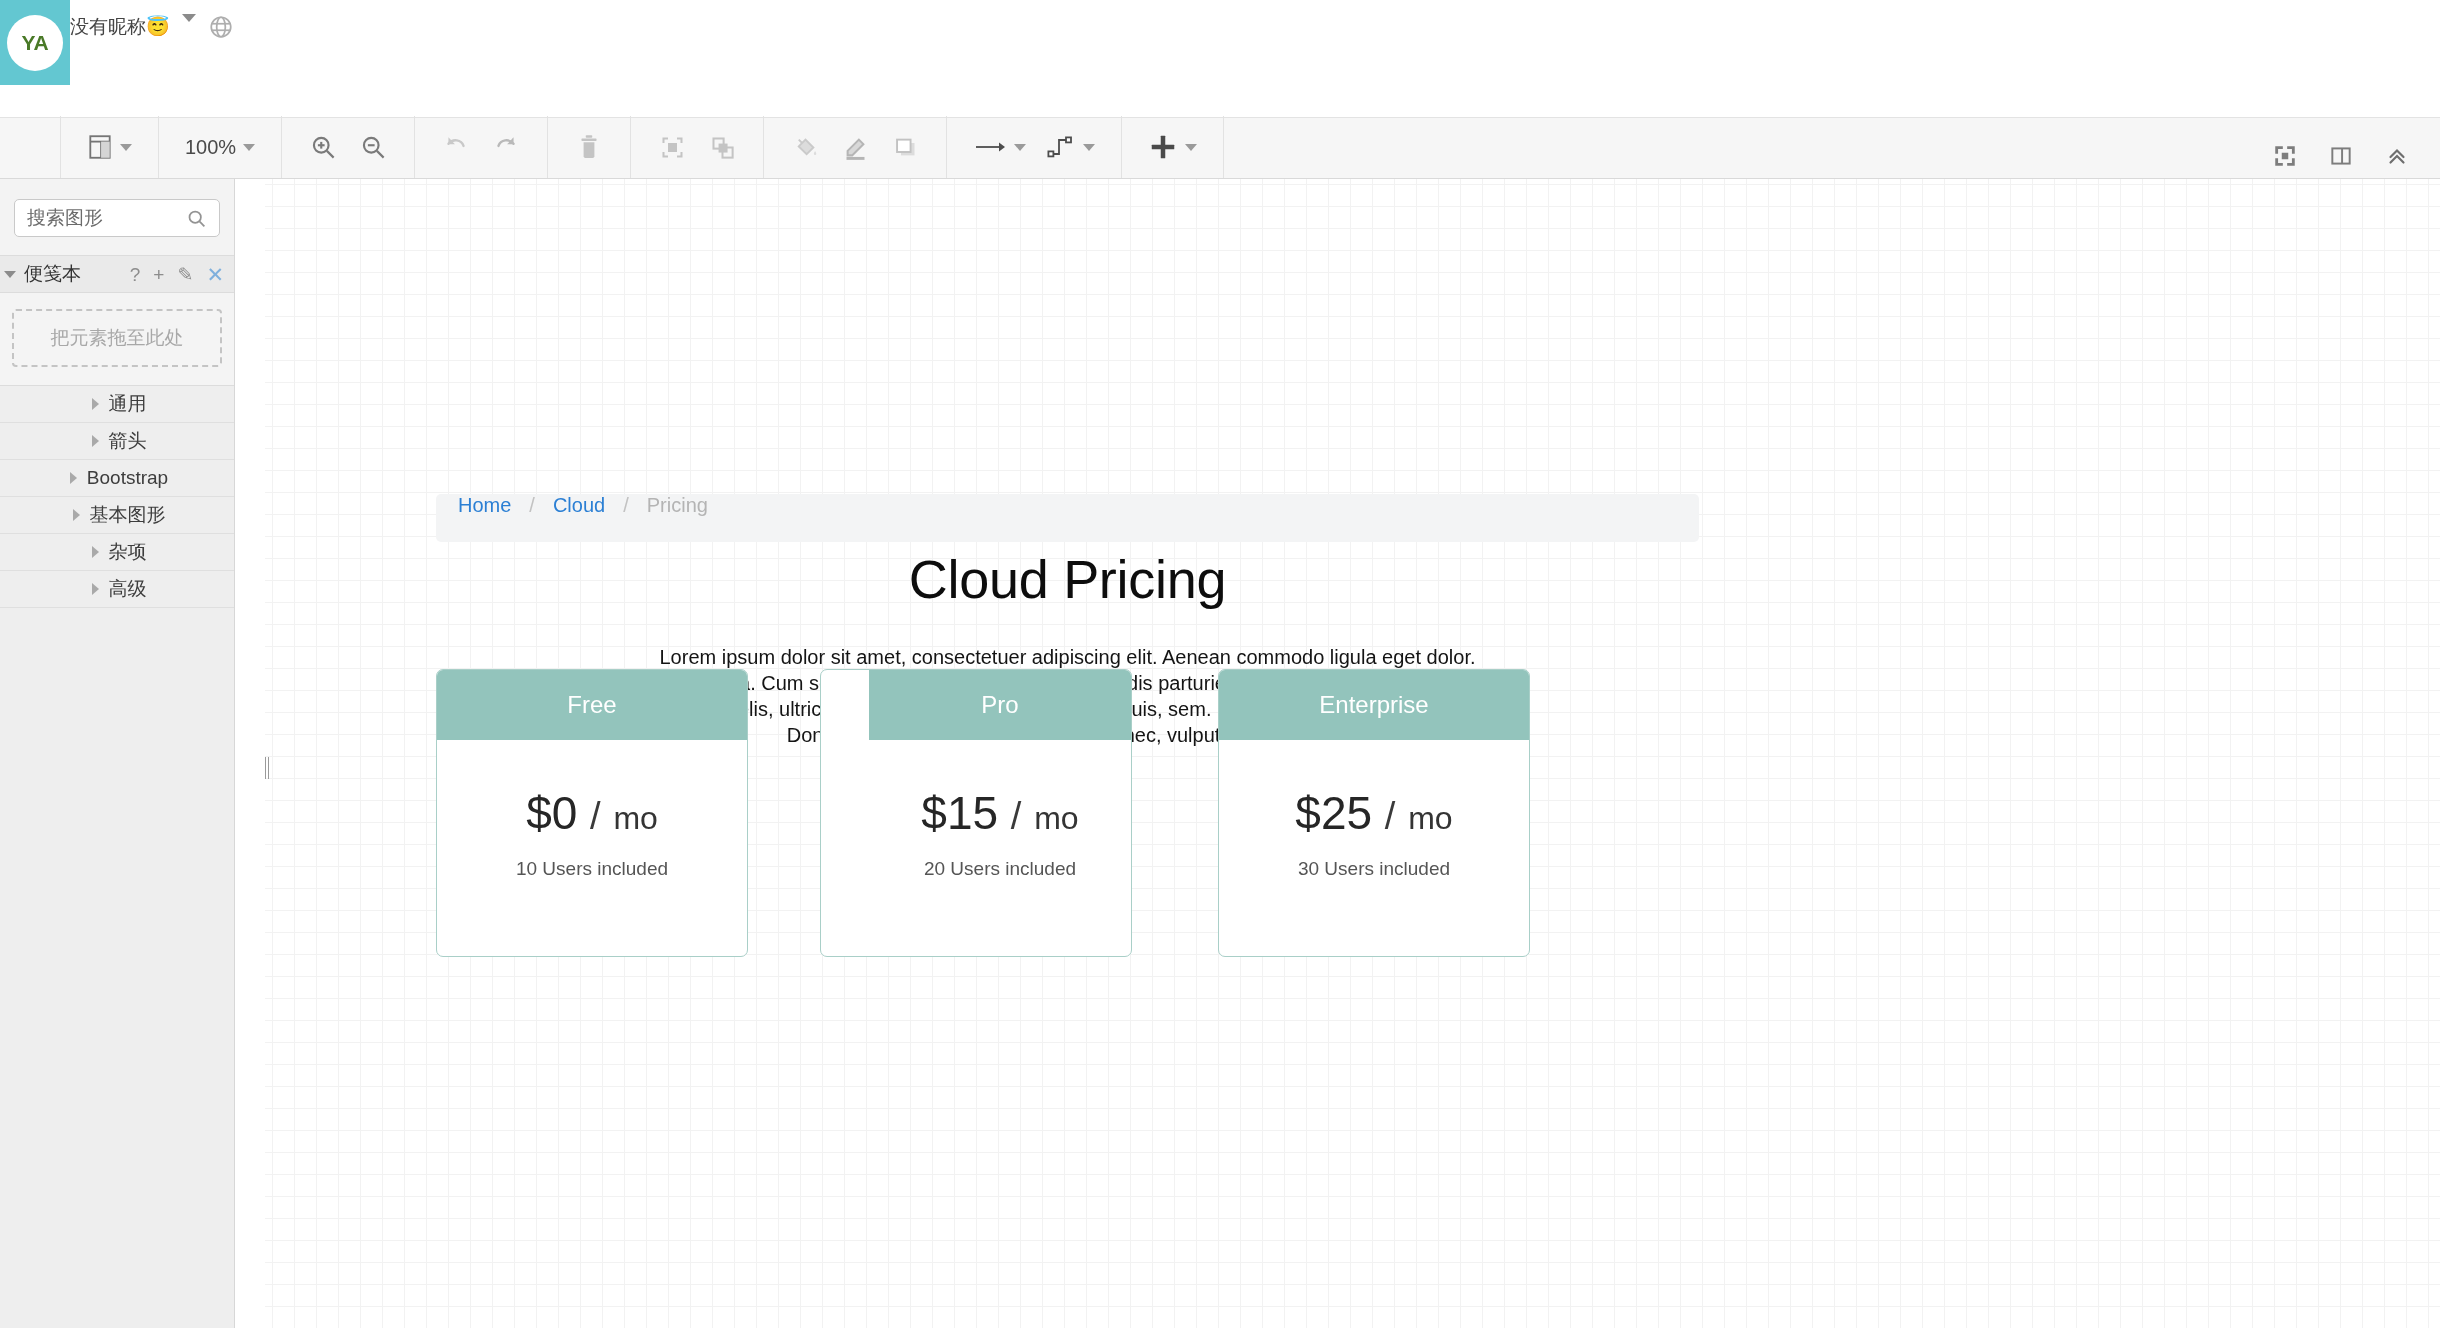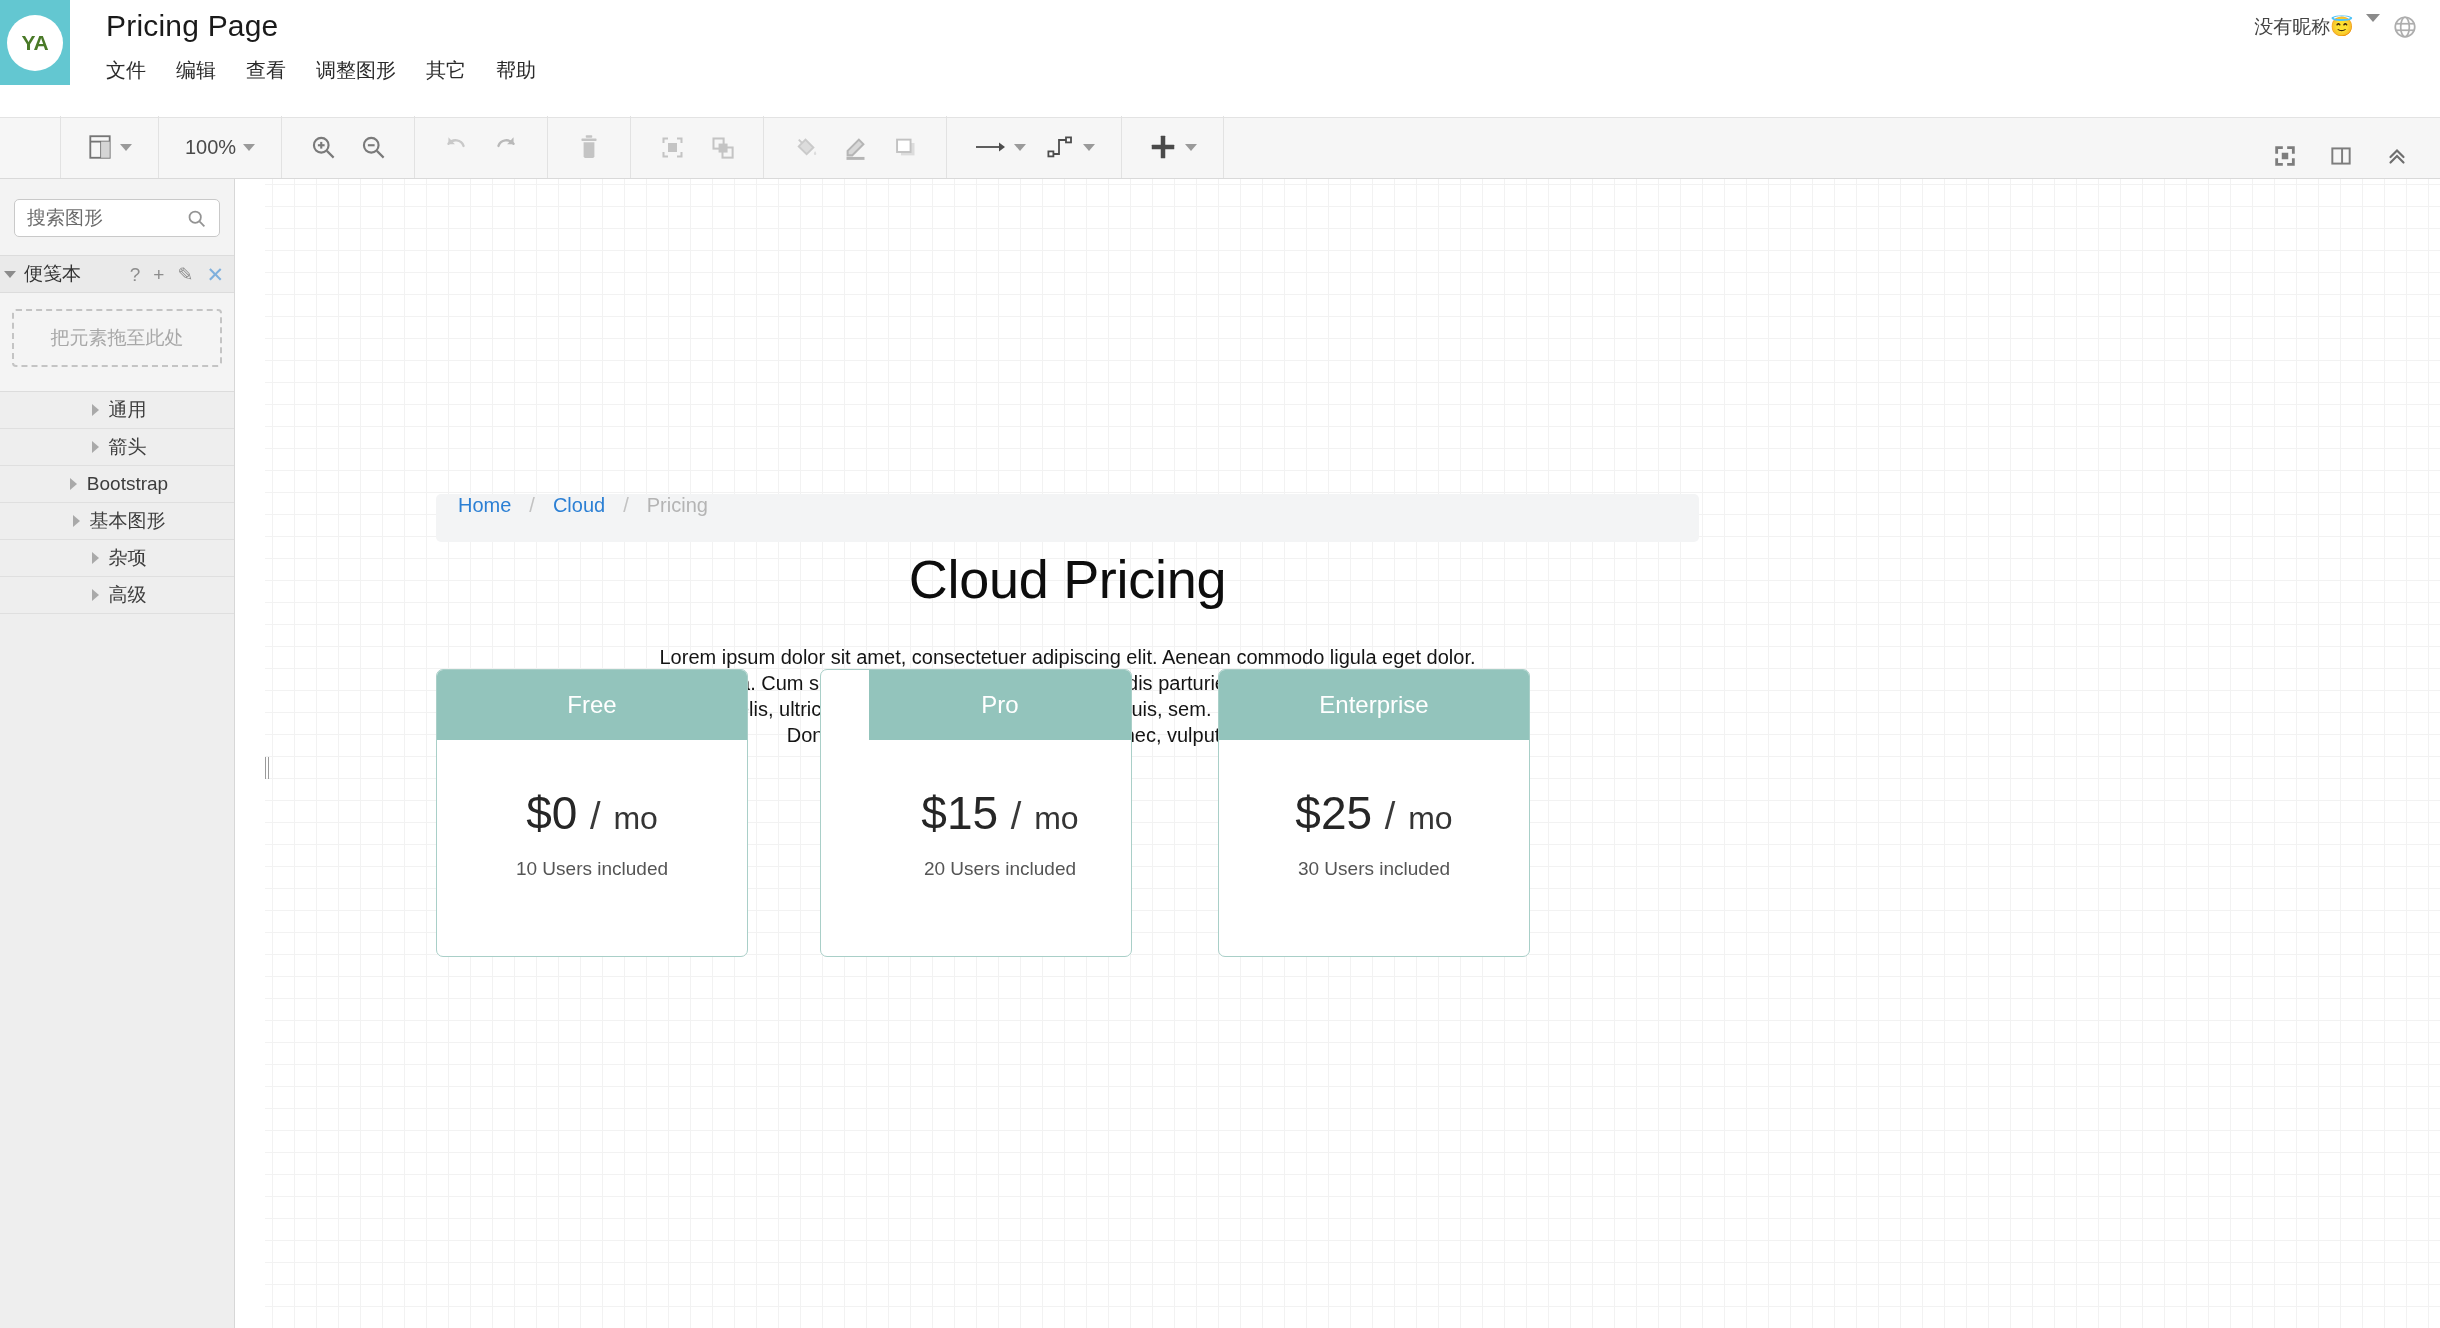--- a/index.html
+++ b/index.html
@@ -110,21 +110,21 @@
     border-bottom: 6px solid transparent; border-left: 7px solid #a9a9a9;
     margin-right: 10px; flex: none;
   }
   .scratch-title { font-size: 19px; color: #333; }
   .scratch-acts {
     margin-left: auto; display: flex; align-items: center; gap: 13px;
   }
   .sa { font-size: 19px; color: #8d8d8d; cursor: pointer; line-height: 1; }
   .sa.close { color: #7fb0dd; font-size: 21px; }
   .scratch-body {
-    background: #f4f4f4; padding: 16px 12px 24px 12px;
+    background: #f4f4f4; padding: 16px 12px 18px 12px;
     border-bottom: 1px solid #dcdcdc;
   }
   .dropzone {
     height: 58px; border: 2px dashed #c4c4c4; border-radius: 4px;
     display: flex; align-items: center; justify-content: center;
     font-size: 19px; color: #a8a8a8;
   }
   .shape-cat {
     height: 37px; display: flex; align-items: center; padding-left: 4px;
     border-bottom: 1px solid #dfdfdf; background: #eeeeee; cursor: pointer; justify-content: center;
@@ -204,31 +204,20 @@
 </style>
 </head>
 <body>
 
 <div id="app">
 
   <div class="header">
     <div class="logo-badge">
       <div class="logo-circle">YA</div>
     </div>
-    <div class="header-main">
-      <div class="doc-title">Pricing Page</div>
-      <div class="menubar">
-        <div class="menu-item">文件</div>
-        <div class="menu-item">编辑</div>
-        <div class="menu-item">查看</div>
-        <div class="menu-item">调整图形</div>
-        <div class="menu-item">其它</div>
-        <div class="menu-item">帮助</div>
-      </div>
-    </div>
     <div class="header-right">
       <div class="user-name">没有昵称😇</div>
       <div class="caret-dn"></div>
       <span class="globe-icon">
         <svg class="ic" width="26" height="26" viewBox="0 0 24 24" fill="none" stroke="#7d7d7d" stroke-width="1.6">
           <circle cx="12" cy="12" r="9"></circle>
           <ellipse cx="12" cy="12" rx="4" ry="9"></ellipse>
           <line x1="3" y1="9" x2="21" y2="9"></line>
           <line x1="3" y1="15" x2="21" y2="15"></line>
         </svg>

